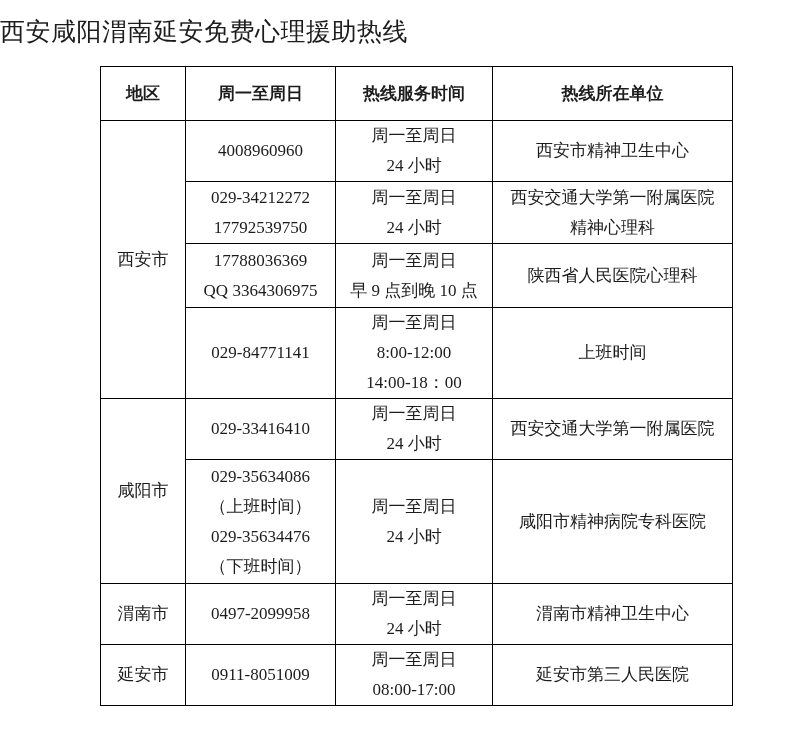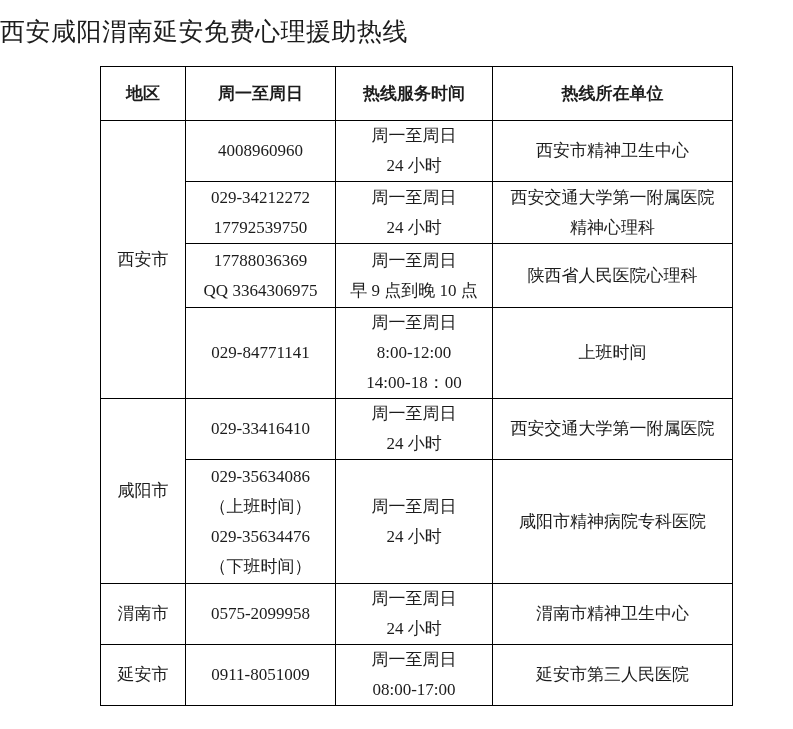--- a/index.html
+++ b/index.html
@@ -112,21 +112,21 @@
 （上班时间）
 029-35634476
 （下班时间）</td>
     <td>周一至周日
 24 小时</td>
     <td>咸阳市精神病院专科医院</td>
   </tr>
 
   <tr class="h61">
     <td>渭南市</td>
-    <td>0575-2099958</td>
+    <td>0497-2099958</td>
     <td>周一至周日
 24 小时</td>
     <td>渭南市精神卫生中心</td>
   </tr>
 
   <tr class="h61">
     <td>延安市</td>
     <td>0911-8051009</td>
     <td>周一至周日
 08:00-17:00</td>

